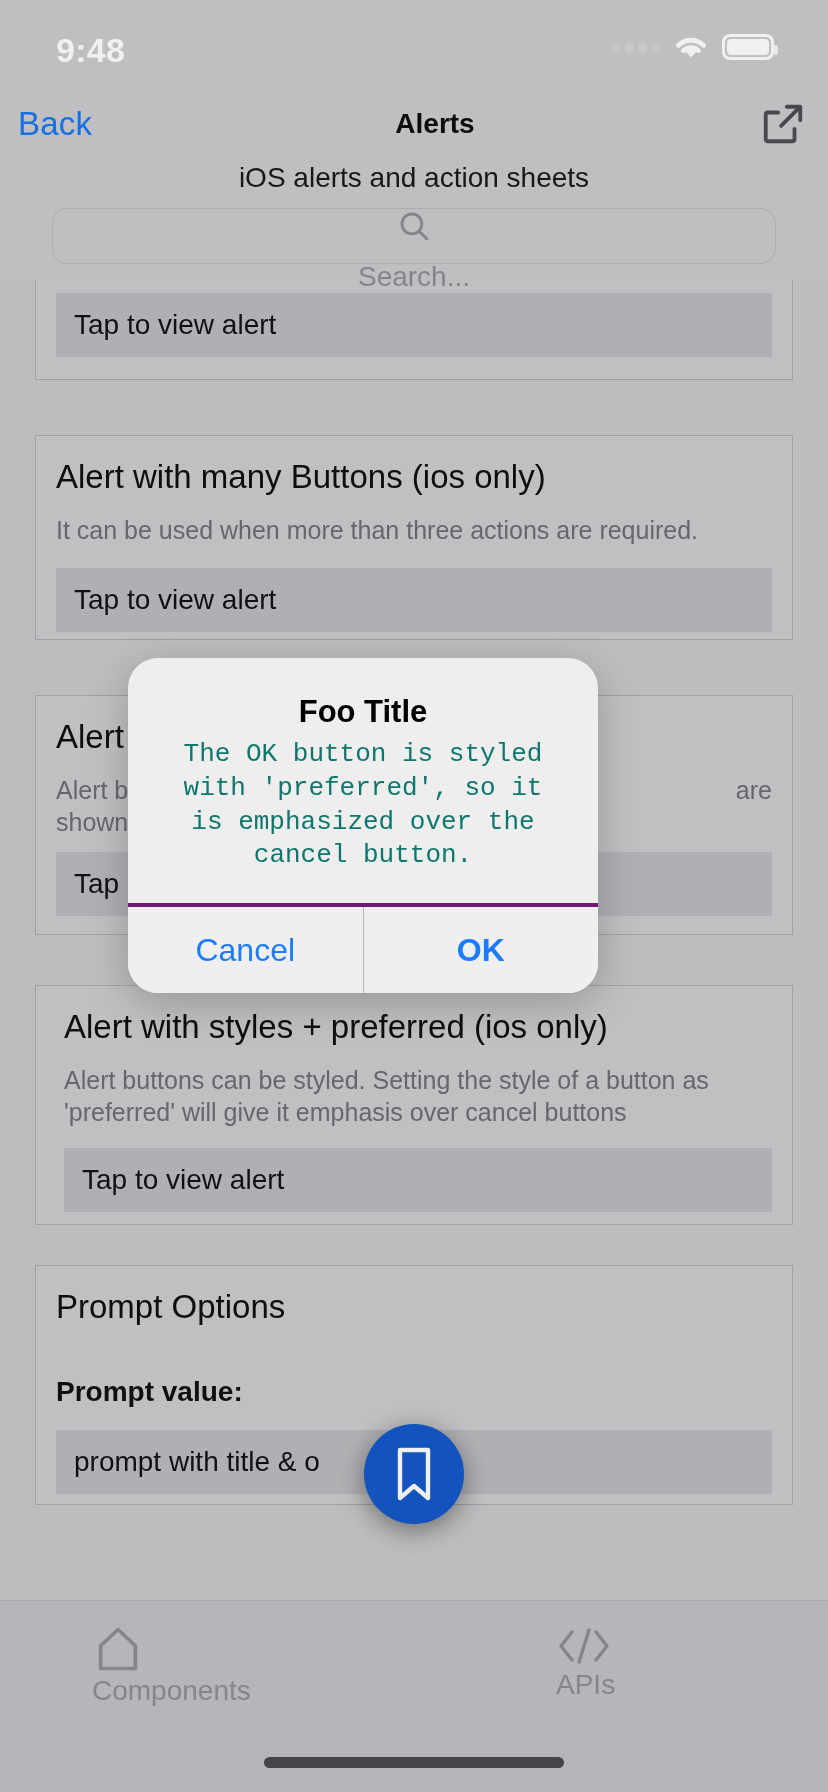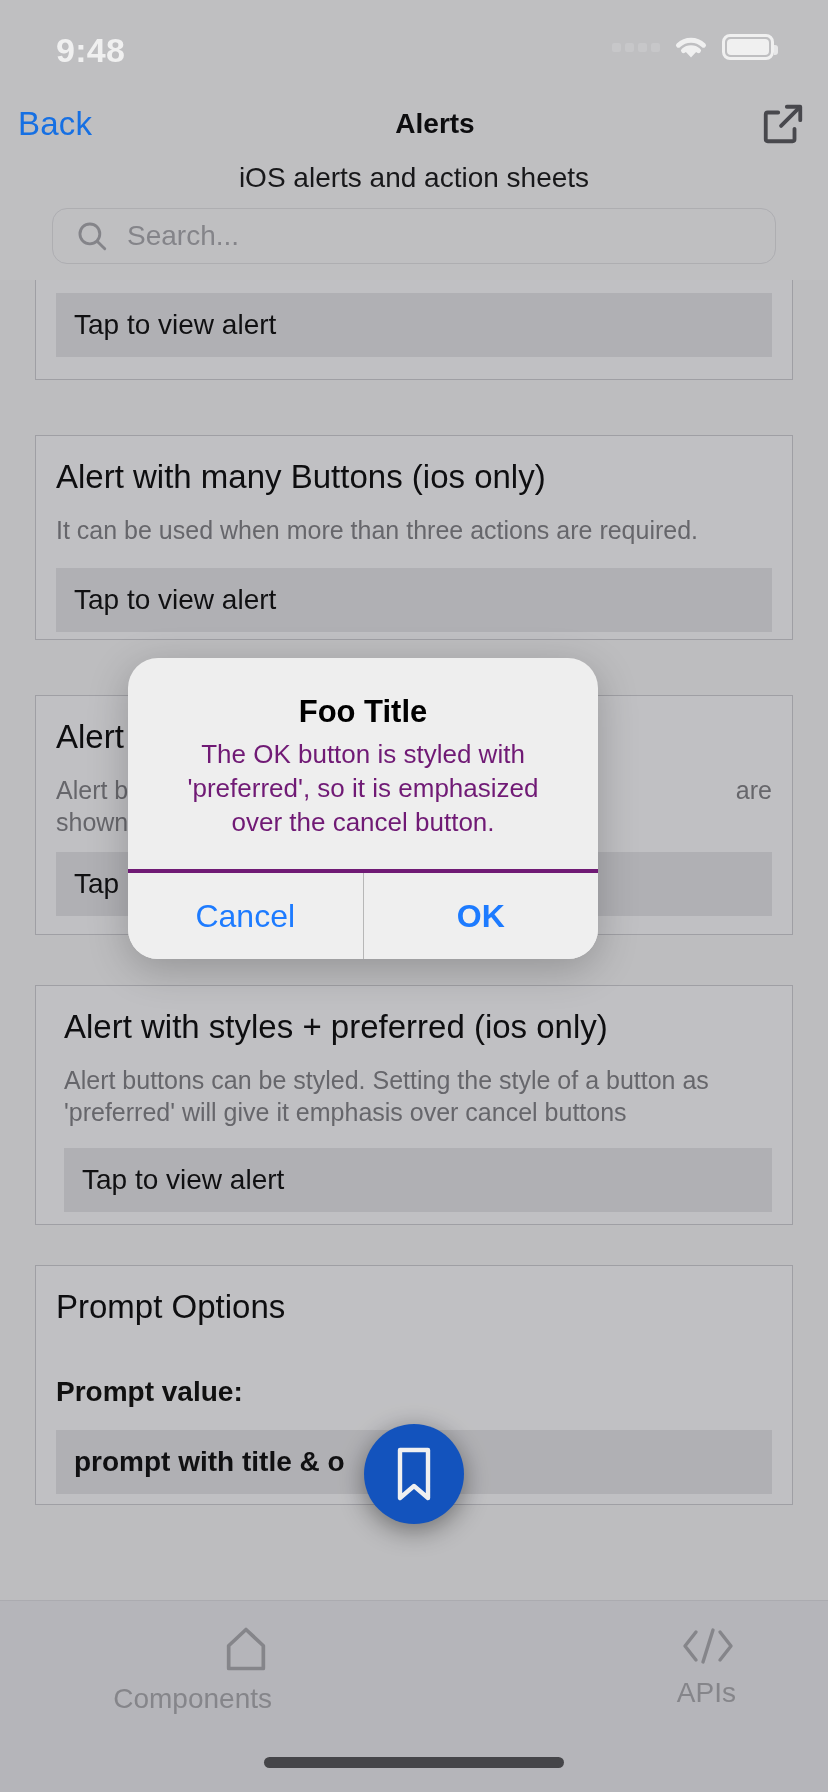--- a/index.html
+++ b/index.html
@@ -66,21 +66,21 @@
   }
 
   
   .subtitle {
     position: absolute; top: 162px; left: 0; right: 0;
     text-align: center; font-size: 28px; color: #1a1a1c;
   }
   .searchwrap {
     position: absolute; top: 208px; left: 52px; right: 52px; height: 56px;
     border: 1.5px solid #b9b9bd; border-radius: 15px;
-    display: flex; align-items: center; gap: 18px; padding: 0 22px;
+    display: flex; align-items: center; gap: 18px; padding: 0 22px; flex-direction: column;
   }
   .search-ic { flex: 0 0 auto; }
   .search-ph { font-size: 28px; color: #8d8d92; }
 
   
   .headerband {
     position: absolute; top: 0; left: 0; right: 0; height: 280px;
     background: #cbcbce; z-index: 1;
   }
   .headerband-inner { position: relative; z-index: 2; }
@@ -106,21 +106,21 @@
   
   .tabbar {
     position: absolute; left: 0; right: 0; bottom: 0; height: 192px;
     background: #c1c1c6; z-index: 5;
     border-top: 1px solid #b6b6bb;
   }
   .tabitems {
     display: flex; align-items: flex-start; justify-content: space-between;
     padding: 22px 92px 0 92px;
   }
-  .tabitem { display: flex; flex-direction: column; align-items: flex-end; gap: 8px; width: 180px; }
+  .tabitem { display: flex; flex-direction: column; align-items: flex-start; gap: 0; width: 180px; }
   .tablabel { font-size: 28px; color: #8e8e93; }
   .homeind {
     position: absolute; bottom: 24px; left: 50%; transform: translateX(-50%);
     width: 300px; height: 11px; border-radius: 6px; background: #4a4a4e;
   }
   .fab {
     position: absolute; left: 50%; transform: translateX(-50%);
     bottom: 1792px; 
     width: 100px; height: 100px; border-radius: 50%;
     background: #1559c9;
@@ -135,21 +135,21 @@
   }
   .alert {
     position: absolute; z-index: 21;
     left: 128px; width: 470px; top: 658px;
     background: #eeeeee; border-radius: 30px;
     overflow: hidden;
     box-shadow: 0 10px 40px rgba(0,0,0,.22);
   }
   .alert-body { padding: 36px 34px 30px 34px; text-align: center; }
   .alert-title { font-size: 31px; font-weight: 700; color: #000; margin-bottom: 8px; }
-  .alert-msg { font-size: 26px; color: #701a75; line-height: 1.30; }
+  .alert-msg { font-size: 26px; color: #0f766e; line-height: 1.30; font-family: Liberation Mono, monospace; }
   .alert-actions { display: flex; border-top: 4px solid #701a75; }
   .alert-btn {
     flex: 1; height: 86px; display: flex; align-items: center; justify-content: center;
     font-size: 32px; color: #1d7bff; background: #efefef;
   }
   .alert-btn.preferred { font-weight: 700; }
   .alert-sep { width: 1px; background: #b7b7b7; }
 </style>
 </head>
 <body>
@@ -238,21 +238,21 @@
           <div class="card-title">Alert with styles + preferred (ios only)</div>
           <div class="card-desc" style="margin-top:18px;">Alert buttons can be styled. Setting the style of a button as 'preferred' will give it emphasis over cancel buttons</div>
           <div class="tapbtn" style="margin-top:20px;">Tap to view alert</div>
         </div>
       </div>
 
       <div class="card" style="top:985px; height:240px;">
         <div class="card-pad">
           <div class="card-title">Prompt Options</div>
           <div style="font-size:28px;font-weight:700;color:#111;margin-top:50px;">Prompt value:</div>
-          <div class="tapbtn" style="margin-top:22px;font-weight:bold;">prompt with title &amp; o</div>
+          <div class="tapbtn" style="margin-top:22px;">prompt with title &amp; o</div>
         </div>
       </div>
 
     </div>
 
     <div class="tabbar">
       <div class="tabitems">
         <div class="tabitem">
           <svg width="52" height="52" viewBox="0 0 24 24" fill="none" stroke="#8e8e93" stroke-width="1.7" stroke-linejoin="round">
             <path d="M12 3 L20 10.5 V21 H4 V10.5 Z"></path>

